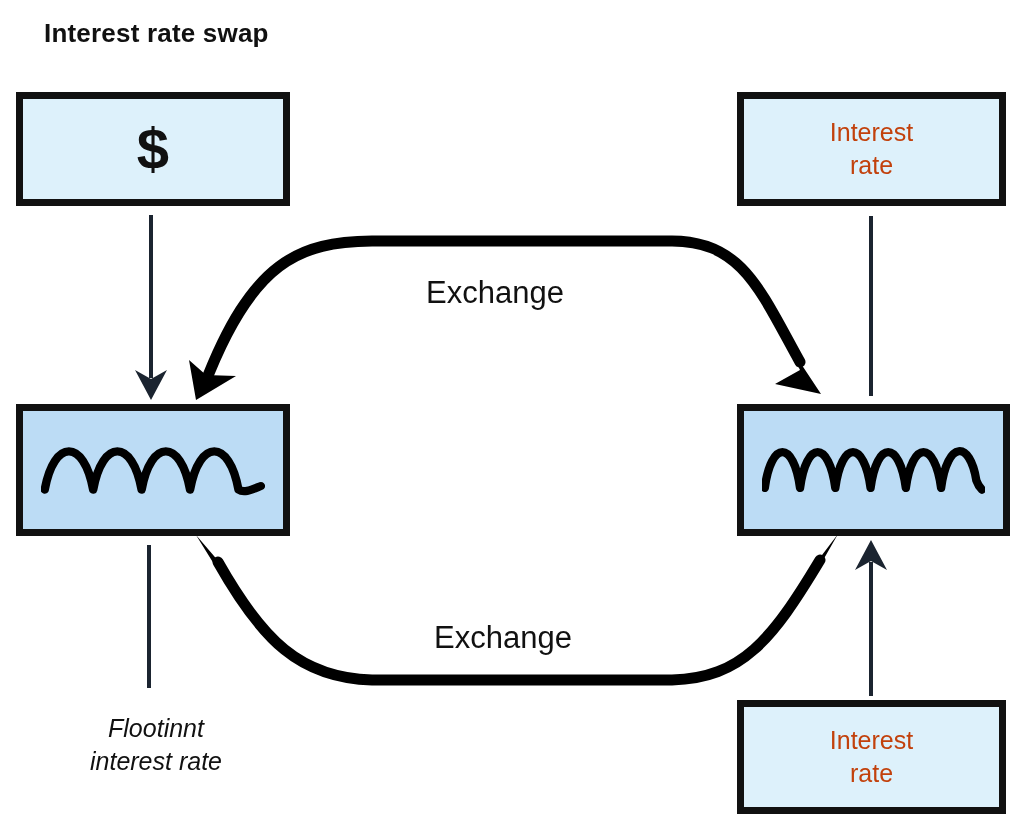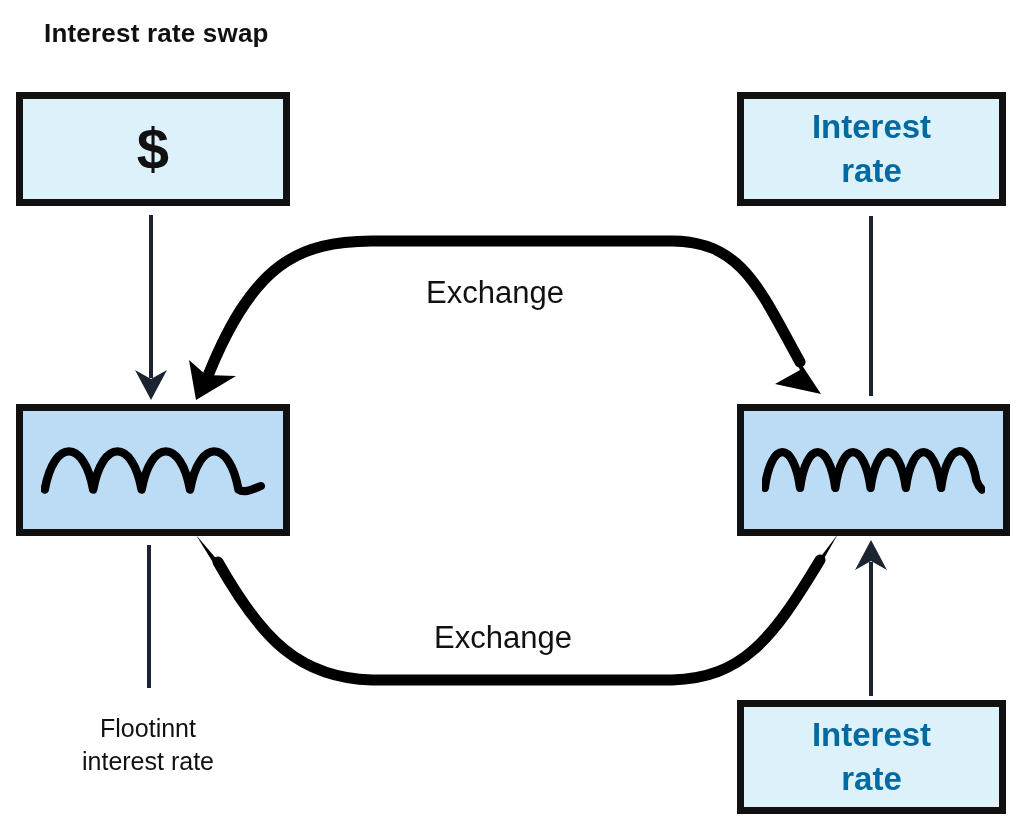--- a/index.html
+++ b/index.html
@@ -48,24 +48,24 @@
     border: 7px solid #111111;
     display: flex;
     align-items: center;
     justify-content: center;
     text-align: center;
   }
   .node-box.light { background: #ddf1fb; }
   .node-box.wave  { background: #bcdcf5; }
 
   .box-text {
-    font-size: 33px;
+    font-size: 25px;
     line-height: 1.32;
-    color: #0369a1;
-    font-weight: bold;
+    color: #c2410c;
+    font-weight: normal;
     white-space: pre-line;
   }
   .dollar-text {
     font-size: 58px;
     font-weight: bold;
     color: #111111;
     line-height: 1;
   }
 
   
@@ -93,21 +93,21 @@
   #label-exchange-bottom { left: 434px; top: 620px; }
 
   .corner-label {
     position: absolute;
     font-size: 25px;
     line-height: 1.33;
     color: #111111;
     text-align: center;
     white-space: pre-line;
   }
-  #label-floating { left: 28px; top: 712px; width: 240px; }
+  #label-floating { left: 36px; top: 712px; width: 240px; font-style: italic; }
 </style>
 </head>
 <body>
 
 <div id="canvas">
 
   <svg id="diagram-svg" viewBox="0 0 1024 818">
     <defs>
       <marker id="thinHead" markerWidth="10" markerHeight="10" refX="5.2" refY="5" orient="auto" markerUnits="strokeWidth">
         <path d="M1,1 L5.2,9 L9.4,1 L5.2,3.6 Z" fill="#1b2430"></path>

